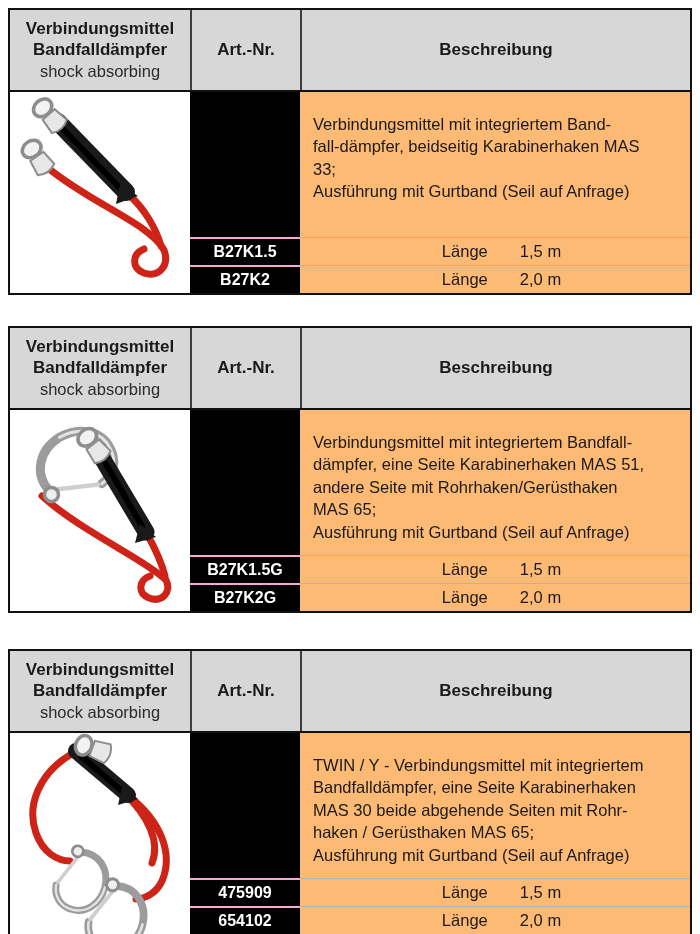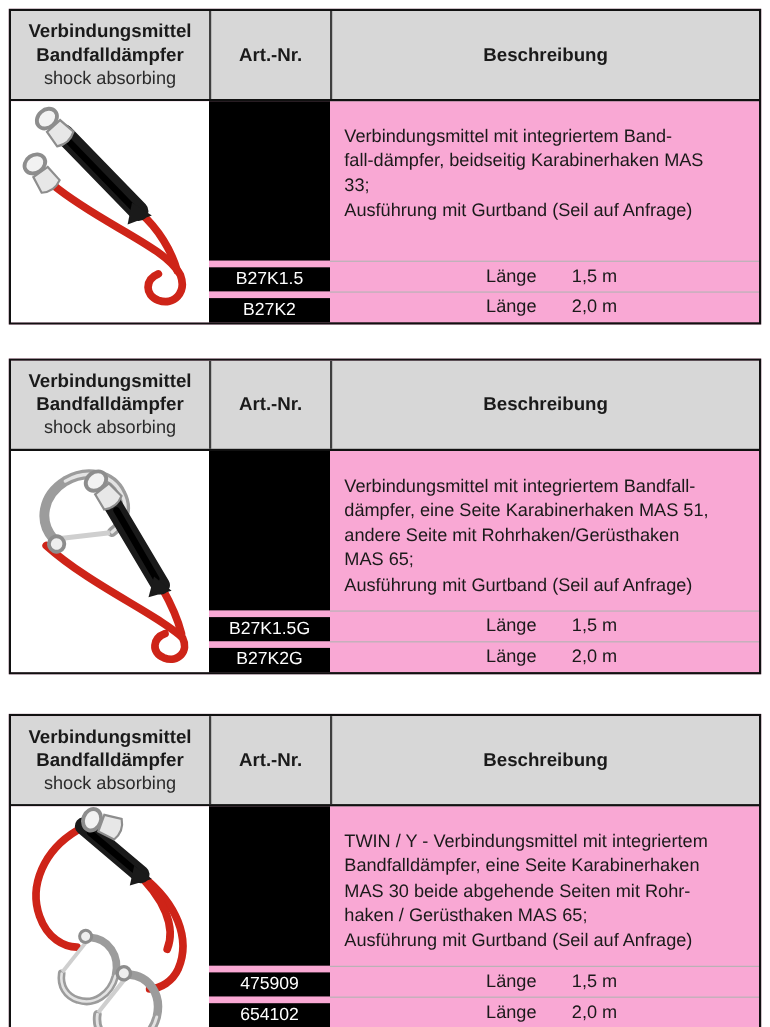--- a/index.html
+++ b/index.html
@@ -1,35 +1,35 @@
 <!DOCTYPE html>
 <html><head>
 <meta charset="utf-8">
 <style>
   html,body{margin:0;padding:0;}
   body{background:#ffffff;font-family:"Liberation Sans", sans-serif;color:#1a1a1a;}
   .page{width:700px;height:934px;background:#ffffff;position:relative;overflow:hidden;}
 
-  .ptable{width:684px;margin-left:8px;border:2px solid #111111;box-sizing:border-box;background:#f9a8d4;}
+  .ptable{width:684px;margin-left:8px;border:2px solid #111111;box-sizing:border-box;background:#fdba74;}
   .ptable.first{margin-top:8px;}
   .ptable.second{margin-top:31px;}
   .ptable.third{margin-top:36px;}
 
   .thead{display:grid;grid-template-columns:180px 110px 1fr;background:#d7d7d7;border-bottom:2px solid #111111;height:80px;}
   .thead .hcell{display:flex;flex-direction:column;align-items:center;justify-content:center;text-align:center;line-height:1.22;}
   .thead .hcell + .hcell{border-left:2px solid #3e3e3e;}
   .h-title{font-weight:bold;font-size:17px;}
   .h-sub{font-size:16.5px;color:#2b2b2b;}
   .h-col{font-weight:bold;font-size:17px;}
 
   .tbody{display:grid;grid-template-columns:180px 110px 1fr;grid-template-rows:145px 28px 28px;}
   .img-cell{grid-column:1;grid-row:1 / span 3;background:#ffffff;overflow:hidden;}
   .art-spacer{grid-column:2;grid-row:1;background:#000000;}
-  .art-cell{grid-column:2;background:#000000;color:#ffffff;font-weight:normal;font-size:16px;
-            display:flex;align-items:center;justify-content:center;border-top:6px solid #f9a8d4;box-sizing:border-box;}
+  .art-cell{grid-column:2;background:#000000;color:#ffffff;font-weight:bold;font-size:16px;
+            display:flex;align-items:center;justify-content:center;border-top:2px solid #f9a8d4;box-sizing:border-box;}
   .art-cell.r1{grid-row:2;}
   .art-cell.r2{grid-row:3;}
   .desc-cell{grid-column:3;grid-row:1;padding:21px 8px 0 13px;font-size:16.5px;line-height:1.36;white-space:pre-line;box-sizing:border-box;}
   .len-cell{grid-column:3;display:flex;align-items:center;border-top:1px solid #b3b3b3;box-sizing:border-box;
             font-size:16.5px;padding-left:13px;justify-content:center;}
   .len-cell.r1{grid-row:2;}
   .len-cell.r2{grid-row:3;}
   .len-label{display:inline-block;width:78px;}
   .len-value{display:inline-block;}
   svg{display:block;}

